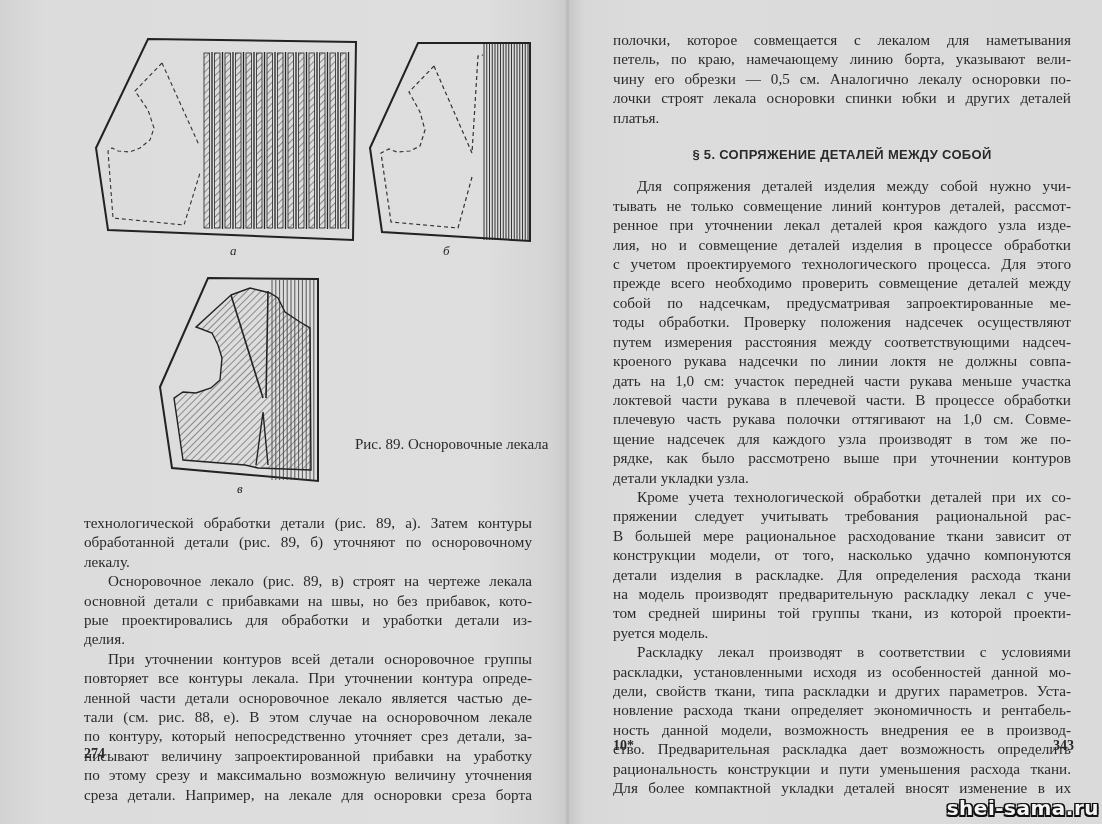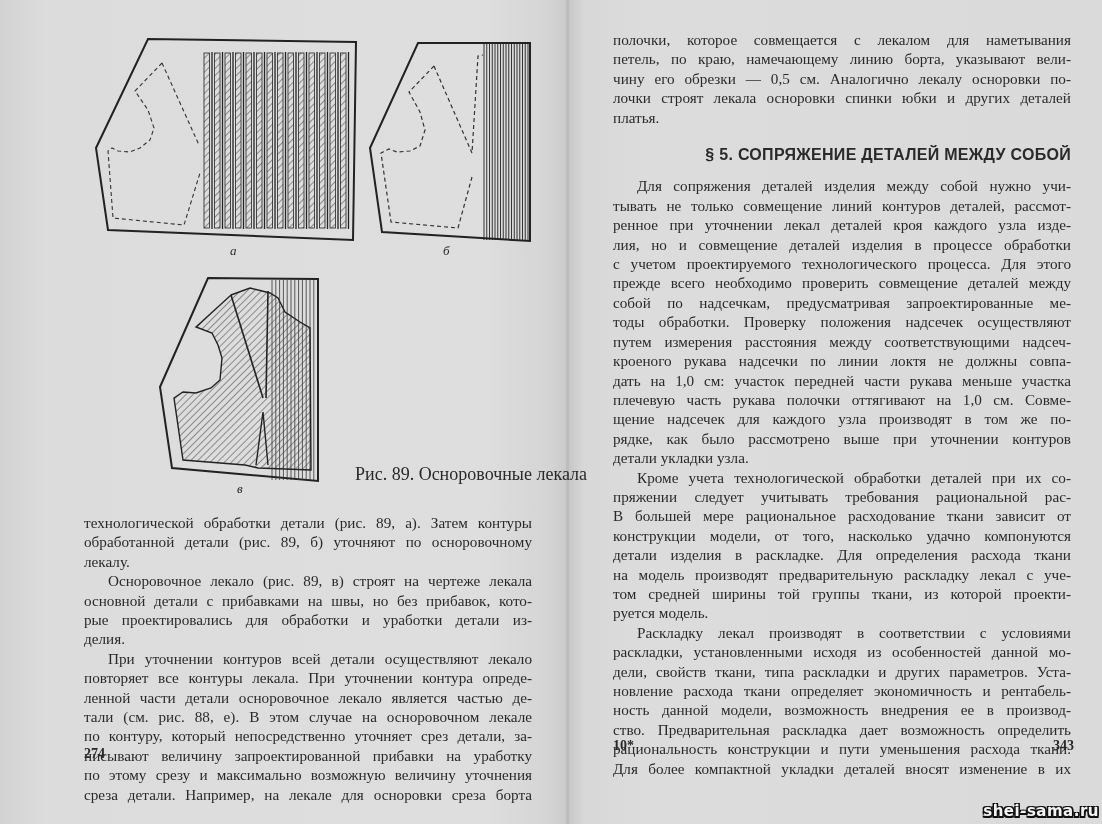--- a/index.html
+++ b/index.html
@@ -5,25 +5,25 @@
   html,body{margin:0;padding:0;}
   body{width:1102px;height:824px;overflow:hidden;background:#d9d9d9;position:relative;font-family:"Liberation Serif","DejaVu Serif",serif;color:#2a2a2a;}
   .page-left{position:absolute;left:0;top:0;width:568px;height:824px;background:linear-gradient(to right,#d2d2d2 0%,#dcdcdc 8%,#dedede 85%,#d4d4d4 97%,#c9c9c9 100%);}
   .page-right{position:absolute;left:568px;top:0;width:534px;height:824px;background:linear-gradient(to right,#c6c6c6 0%,#d8d8d8 3%,#dcdcdc 15%,#dadada 100%);}
   .gutter{position:absolute;left:566px;top:0;width:3px;height:824px;background:#bdbdbd;}
   .text{position:absolute;font-size:15.2px;line-height:19.4px;text-align:justify;}
   .text .ln{display:block;text-align:justify;text-align-last:justify;white-space:nowrap;}
   .text .ln.last{text-align-last:left;}
   .left-text{left:84px;top:513px;width:448px;}
   .right-text{left:613px;top:30px;width:458px;}
-  .heading{text-align:right;font-family:"Liberation Sans","DejaVu Sans",sans-serif;font-weight:bold;font-size:16px;letter-spacing:0.3px;margin:18px 0 12px 0;}
+  .heading{text-align:center;font-family:"Liberation Sans","DejaVu Sans",sans-serif;font-weight:bold;font-size:13px;letter-spacing:0.3px;margin:18px 0 12px 0;}
   .pagenum{position:absolute;font-size:14px;font-weight:bold;}
-  .caption{position:absolute;left:355px;top:464px;font-size:18px;}
+  .caption{position:absolute;left:355px;top:436px;font-size:15px;}
   .fig-label{position:absolute;font-size:13px;font-style:italic;}
-  .watermark{position:absolute;right:3px;bottom:4px;font-family:"DejaVu Sans","Liberation Sans",sans-serif;font-weight:bold;font-size:15px;color:#f4f4f4;text-shadow:-1.5px -1.5px 0 #111,1.5px -1.5px 0 #111,-1.5px 1.5px 0 #111,1.5px 1.5px 0 #111,0 1.5px 0 #111,1.5px 0 0 #111;letter-spacing:0.5px;}
+  .watermark{position:absolute;right:3px;bottom:4px;font-family:"DejaVu Sans","Liberation Sans",sans-serif;font-weight:bold;font-size:20px;color:#f4f4f4;text-shadow:-1.5px -1.5px 0 #111,1.5px -1.5px 0 #111,-1.5px 1.5px 0 #111,1.5px 1.5px 0 #111,0 1.5px 0 #111,1.5px 0 0 #111;letter-spacing:0.5px;}
   svg{position:absolute;left:0;top:0;}
 </style>
 </head>
 <body>
 
 <div class="page-left"></div>
 <div class="page-right"></div>
 <div class="gutter"></div>
 
 <svg width="568" height="510" viewBox="0 0 568 510">
@@ -123,21 +123,21 @@
 <div class="caption">Рис. 89. Осноровочные лекала</div>
 
 <div class="text left-text" id="left-text">
     <span class="ln">технологической обработки детали (рис. 89, а). Затем контуры</span>
     <span class="ln">обработанной детали (рис. 89, б) уточняют по осноровочному</span>
     <span class="ln last">лекалу.</span>
     <span class="ln" style="text-indent: 24px;">Осноровочное лекало (рис. 89, в) строят на чертеже лекала</span>
     <span class="ln">основной детали с прибавками на швы, но без прибавок, кото-</span>
     <span class="ln">рые проектировались для обработки и уработки детали из-</span>
     <span class="ln last">делия.</span>
-    <span class="ln" style="text-indent: 24px;">При уточнении контуров всей детали осуществляют лекало</span>
+    <span class="ln" style="text-indent: 24px;">При уточнении контуров всей детали осноровочное группы</span>
     <span class="ln">повторяет все контуры лекала. При уточнении контура опреде-</span>
     <span class="ln">ленной части детали осноровочное лекало является частью де-</span>
     <span class="ln">тали (см. рис. 88, е). В этом случае на осноровочном лекале</span>
     <span class="ln">по контуру, который непосредственно уточняет срез детали, за-</span>
     <span class="ln">писывают величину запроектированной прибавки на уработку</span>
     <span class="ln">по этому срезу и максимально возможную величину уточнения</span>
     <span class="ln">среза детали. Например, на лекале для осноровки среза борта</span>
   </div>
 <div class="pagenum" style="left:84px;top:746px;">274</div>
 
@@ -155,20 +155,21 @@
       <span class="ln">тывать не только совмещение линий контуров деталей, рассмот-</span>
       <span class="ln">ренное при уточнении лекал деталей кроя каждого узла изде-</span>
       <span class="ln">лия, но и совмещение деталей изделия в процессе обработки</span>
       <span class="ln">с учетом проектируемого технологического процесса. Для этого</span>
       <span class="ln">прежде всего необходимо проверить совмещение деталей между</span>
       <span class="ln">собой по надсечкам, предусматривая запроектированные ме-</span>
       <span class="ln">тоды обработки. Проверку положения надсечек осуществляют</span>
       <span class="ln">путем измерения расстояния между соответствующими надсеч-</span>
       <span class="ln">кроеного рукава надсечки по линии локтя не должны совпа-</span>
       <span class="ln">дать на 1,0 см: участок передней части рукава меньше участка</span>
+      <span class="ln">локтевой части рукава в плечевой части. В процессе обработки</span>
       <span class="ln">плечевую часть рукава полочки оттягивают на 1,0 см. Совме-</span>
       <span class="ln">щение надсечек для каждого узла производят в том же по-</span>
       <span class="ln">рядке, как было рассмотрено выше при уточнении контуров</span>
       <span class="ln last">детали укладки узла.</span>
       <span class="ln" style="text-indent: 24px;">Кроме учета технологической обработки деталей при их со-</span>
       <span class="ln">пряжении следует учитывать требования рациональной рас-</span>
       <span class="ln">В большей мере рациональное расходование ткани зависит от</span>
       <span class="ln">конструкции модели, от того, насколько удачно компонуются</span>
       <span class="ln">детали изделия в раскладке. Для определения расхода ткани</span>
       <span class="ln">на модель производят предварительную раскладку лекал с уче-</span>

